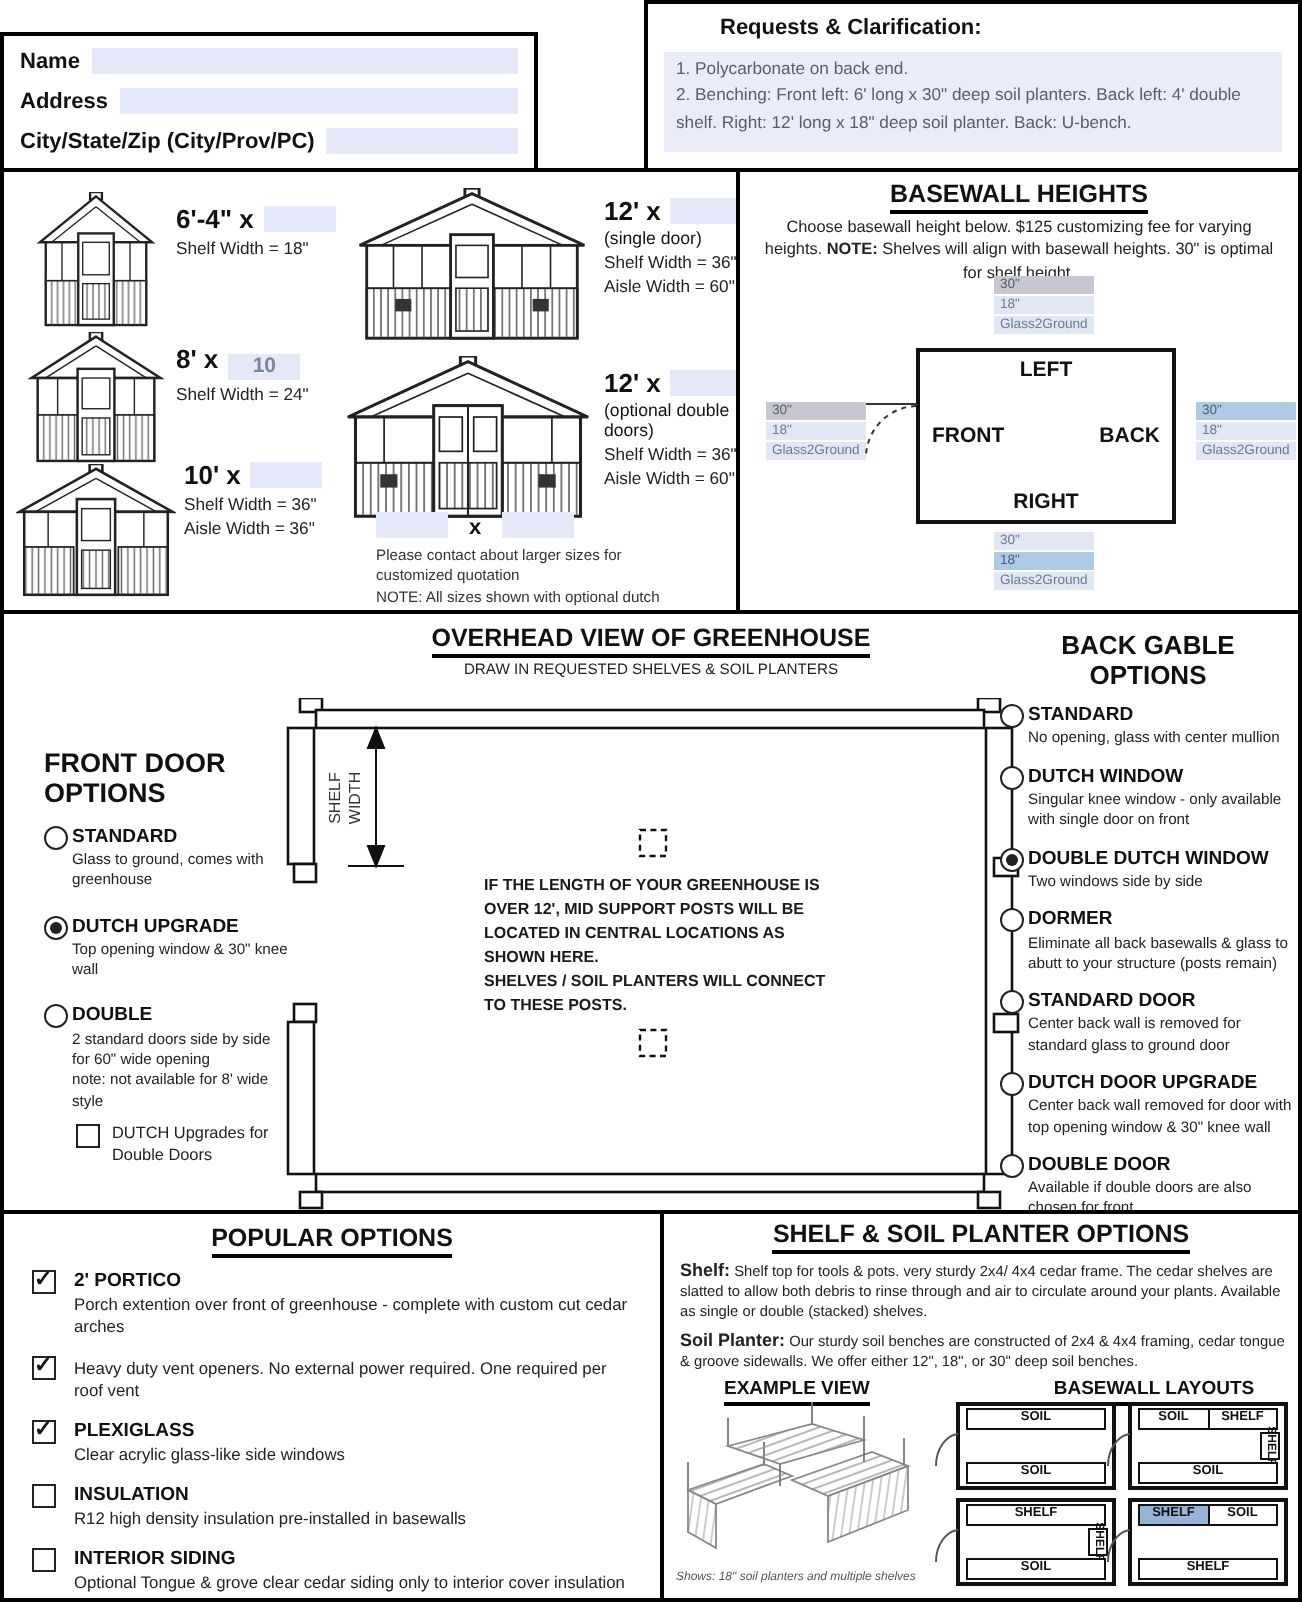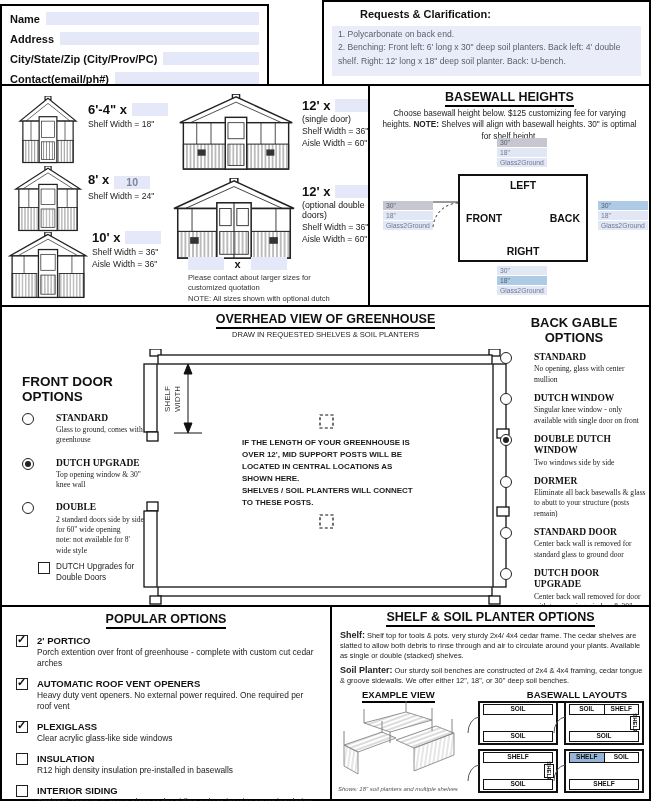--- a/index.html
+++ b/index.html
@@ -37,21 +37,21 @@
   .srow{height:9px;line-height:9px;font-size:6.8px;color:#6d7a92;background:#e2e7f6;padding-left:3px;margin-bottom:1px;}
   .hl-gray{background:#c6c7d1;color:#555f70;}
   .hl-blue{background:#aecbe6;color:#4f6178;}
 
   
   .ov-title{position:absolute;left:0;right:0;top:5px;text-align:center;font-size:12.5px;font-weight:bold;}
   .ov-sub{position:absolute;left:0;right:0;top:23px;text-align:center;font-size:7.6px;color:#222;}
   .optblock{position:absolute;}
   .optblock h4{margin:0 0 8px 0;font-size:13.5px;line-height:1.1;font-weight:bold;}
   .optblock h5{margin:0 0 7px 0;font-size:13px;font-weight:bold;}
-  .opt{display:flex;gap:22px;margin-bottom:9px;font-family:Liberation Serif, serif;}
+  .opt{display:flex;gap:2px;margin-bottom:9px;}
   .optlabel{font-size:9.5px;font-weight:bold;line-height:1.2;}
   .optdesc{font-size:7.6px;line-height:1.35;color:#222;margin-top:1px;}
   .radio{width:10px;height:10px;border:1.5px solid #222;border-radius:50%;flex:none;background:#fff;position:relative;margin-top:0px;}
   .radio.on::after{content:"";position:absolute;inset:2px;background:#222;border-radius:50%;}
   .checkbox{width:10px;height:10px;border:1.6px solid #222;flex:none;background:#fff;position:relative;}
   .checkbox.on::after{content:"\2713";position:absolute;top:-3px;left:0px;font-size:11px;font-weight:bold;color:#111;}
   .subchk{display:flex;gap:6px;margin-left:16px;margin-top:-2px;}
   .subchk .lbl{font-size:8.2px;line-height:1.3;color:#222;}
   .centernote{position:absolute;left:240px;top:130px;width:180px;font-size:8px;font-weight:bold;line-height:1.5;color:#1a1a1a;}
 
@@ -79,21 +79,21 @@
   .arc{position:absolute;left:-13px;top:13px;}
 
   svg text{font-family:"Liberation Sans",sans-serif;}
   .dash{fill:none;stroke:#111;stroke-dasharray:3 2.2;stroke-width:1.2;}
 </style>
 </head>
 <body>
 
 <div id="page">
 
-  <div class="box" style="left:0;top:4px;width:269px;height:86px;">
+  <div class="box" style="left:0;top:16px;width:269px;height:86px;">
     <div class="crow">
         <span class="clabel">Name</span>
         <span class="cfield"></span>
       </div>
     <div class="crow">
         <span class="clabel">Address</span>
         <span class="cfield"></span>
       </div>
     <div class="crow">
         <span class="clabel">City/State/Zip (City/Prov/PC)</span>
@@ -431,21 +431,20 @@
       <div class="po-item">
         <span class="checkbox on"></span>
         <div>
             <div class="po-label">2' PORTICO</div>
         <div class="po-desc">Porch extention over front of greenhouse - complete with custom cut cedar arches</div>
           </div>
       </div>
       <div class="po-item">
         <span class="checkbox on"></span>
         <div>
-            <div class="po-label">AUTOMATIC ROOF VENT OPENERS</div>
         <div class="po-desc">Heavy duty vent openers. No external power required. One required per roof vent</div>
           </div>
       </div>
       <div class="po-item">
         <span class="checkbox on"></span>
         <div>
             <div class="po-label">PLEXIGLASS</div>
         <div class="po-desc">Clear acrylic glass-like side windows</div>
           </div>
       </div>

